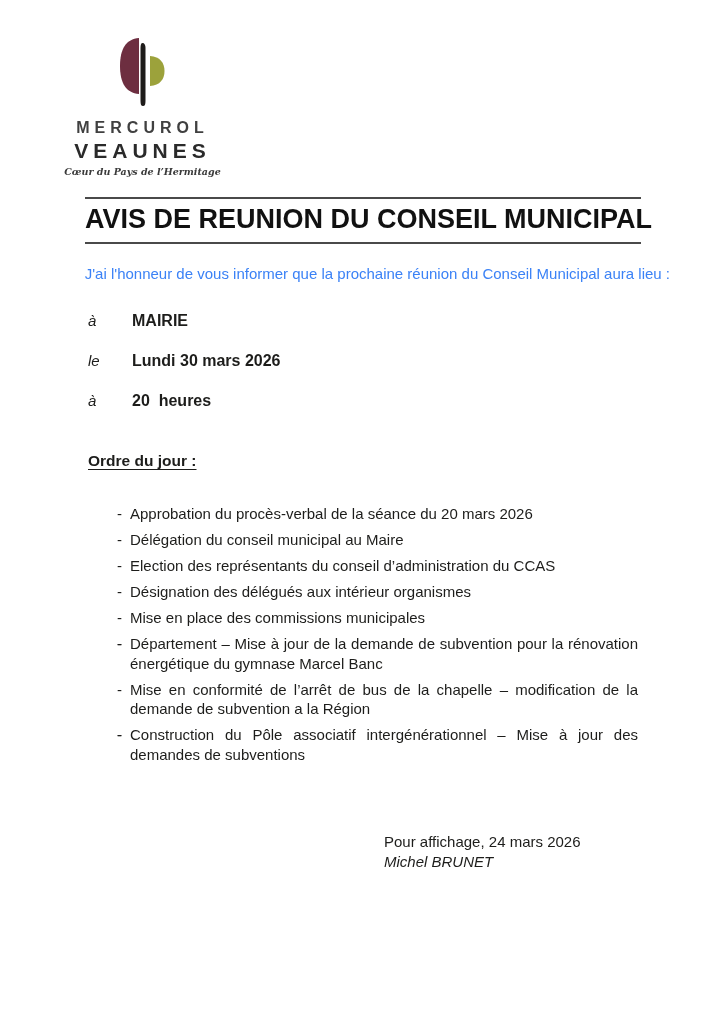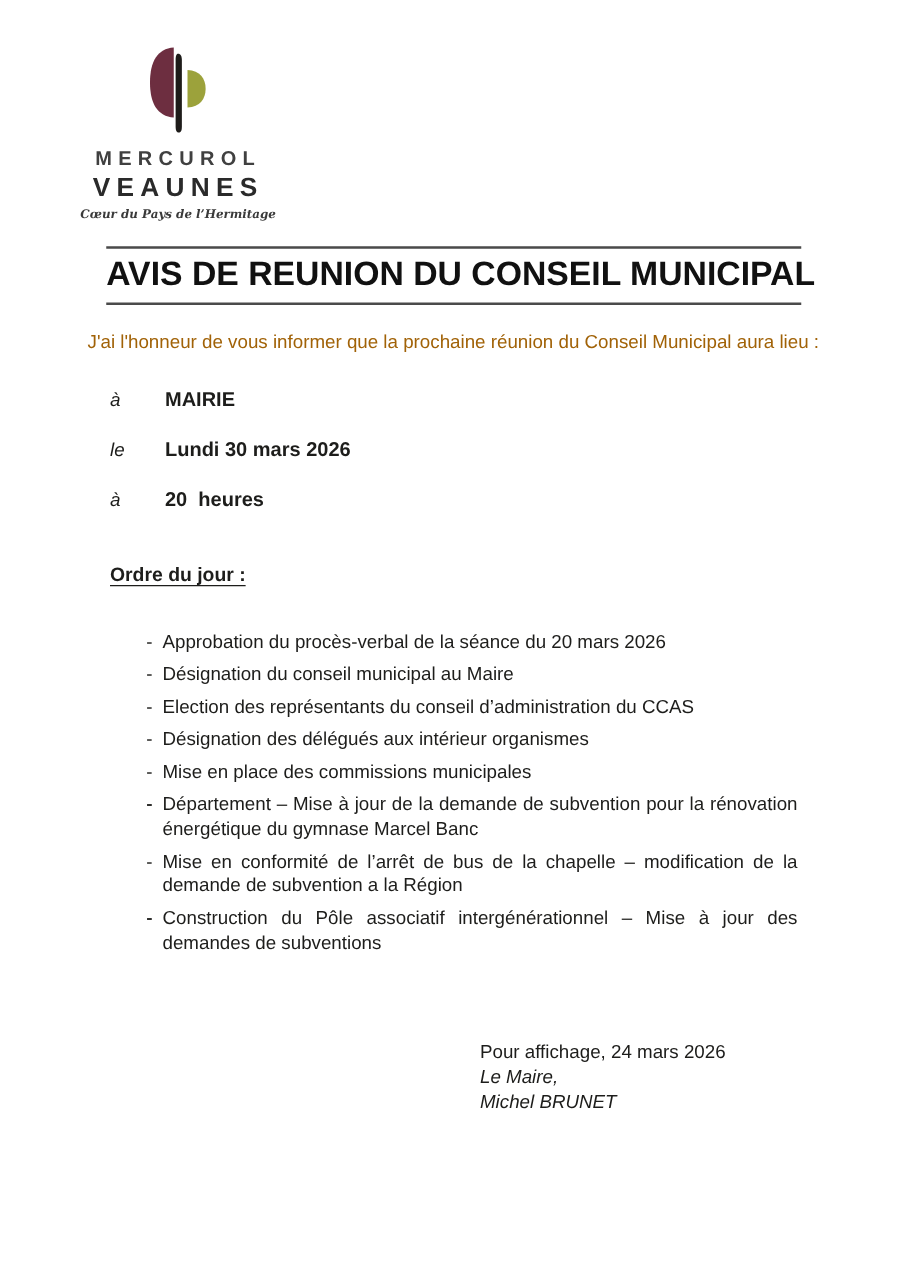--- a/index.html
+++ b/index.html
@@ -42,21 +42,21 @@
     text-align: right;
   }
   .title-block h1 {
     font-size: 27px; font-weight: 700; color: #111111;
     letter-spacing: 0px; white-space: nowrap;
   }
 
   
   .intro {
     position: absolute; left: 70px; top: 264px; width: 600px;
-    font-size: 15px; line-height: 20px; color: #a16207;
+    font-size: 15px; line-height: 20px; color: #3b82f6; text-align: right;
   }
 
   
   .details { position: absolute; left: 88px; top: 312px; width: 400px; }
   .detail-row { display: flex; margin-bottom: 21px; height: 19px; align-items: baseline; }
   .detail-label {
     font-style: italic; font-size: 15px; width: 44px; flex: 0 0 44px;
   }
   .detail-value {
     font-weight: 700; font-size: 16px; white-space: pre-wrap;
@@ -125,30 +125,29 @@
     <div class="detail-row">
       <span class="detail-label">à</span>
       <span class="detail-value">20  heures</span>
     </div>
   </div>
 
   <div class="agenda-heading">Ordre du jour :</div>
 
   <ul class="agenda-list">
     <li><span class="dash">-</span><span>Approbation du procès-verbal de la séance du 20 mars 2026</span></li>
-    <li><span class="dash">-</span><span>Désignation du conseil municipal au Maire</span></li>
+    <li><span class="dash">-</span><span>Délégation du conseil municipal au Maire</span></li>
     <li><span class="dash">-</span><span>Election des représentants du conseil d’administration du CCAS</span></li>
     <li><span class="dash">-</span><span>Désignation des délégués aux intérieur organismes</span></li>
     <li><span class="dash">-</span><span>Mise en place des commissions municipales</span></li>
     <li><span class="dash">-</span></li>
     <li><span class="dash">-</span><span>Département – Mise à jour de la demande de subvention pour la rénovation énergétique du gymnase Marcel Banc</span></li>
     <li><span class="dash">-</span><span>Mise en conformité de l’arrêt de bus de la chapelle – modification de la demande de subvention a la Région</span></li>
     <li><span class="dash">-</span></li>
     <li><span class="dash">-</span><span>Construction du Pôle associatif intergénérationnel – Mise à jour des demandes de subventions</span></li>
   </ul>
 
   <div class="signature">
     <div>Pour affichage, 24 mars 2026</div>
-    <div class="sig-italic">Le Maire,</div>
     <div class="sig-italic">Michel BRUNET</div>
   </div>
 
 </div>
 
 </body></html>

